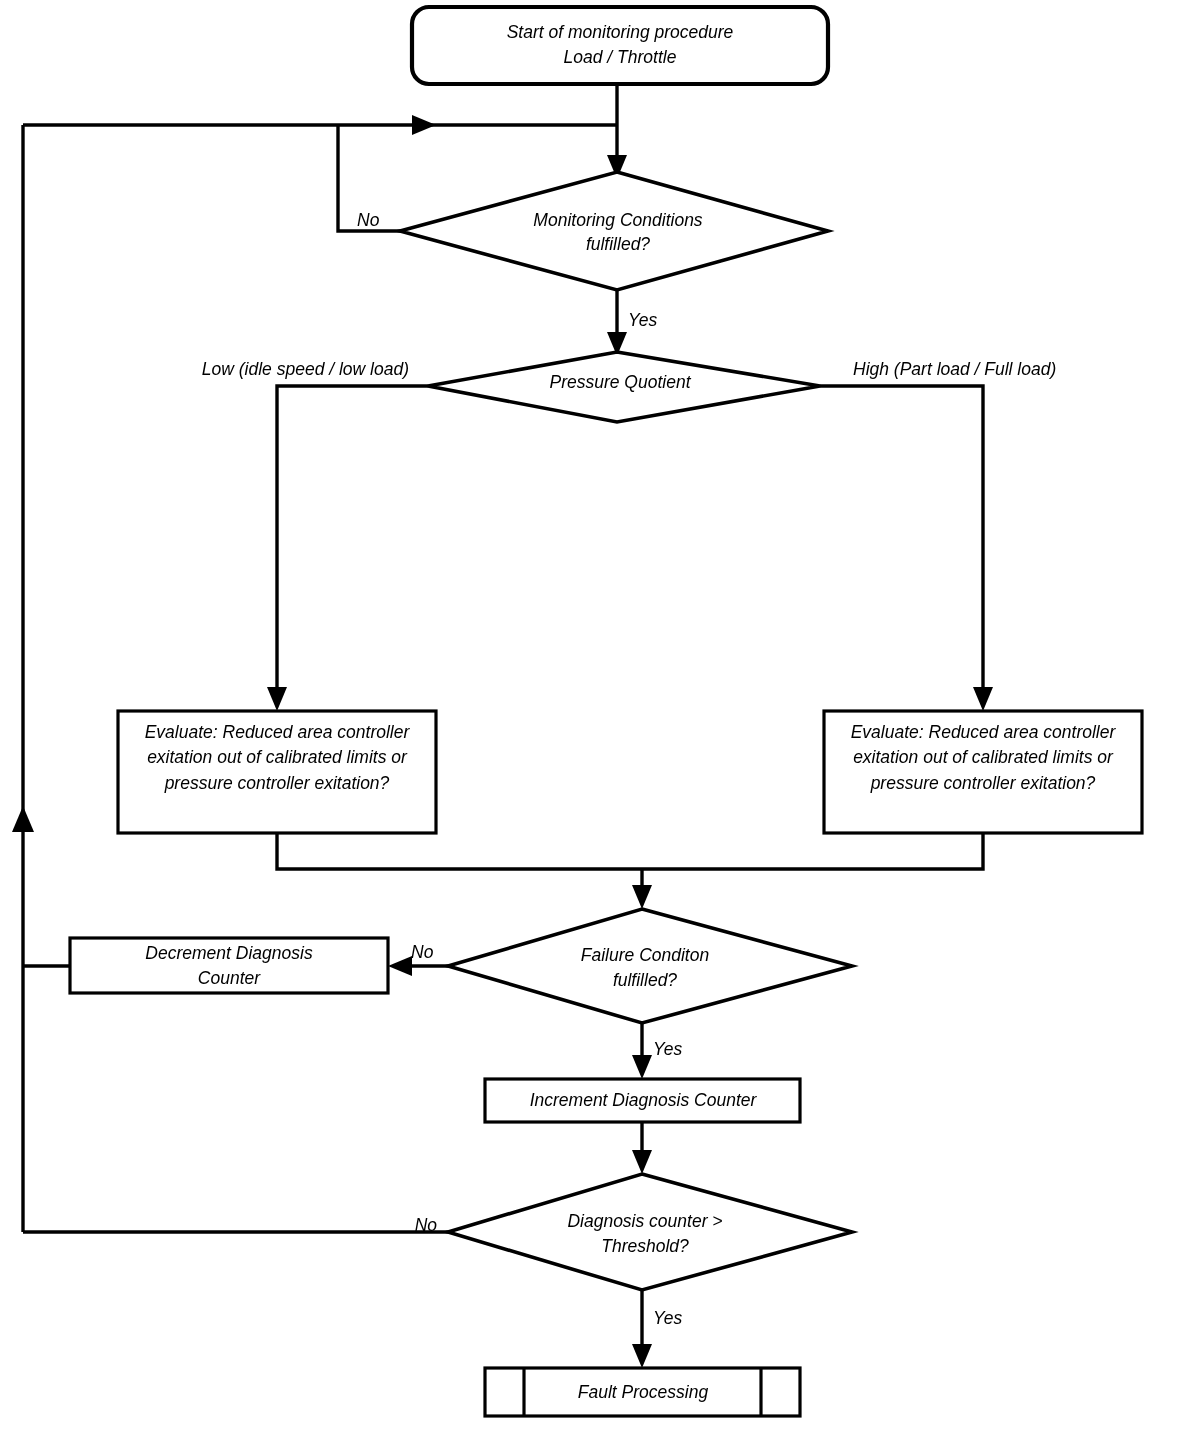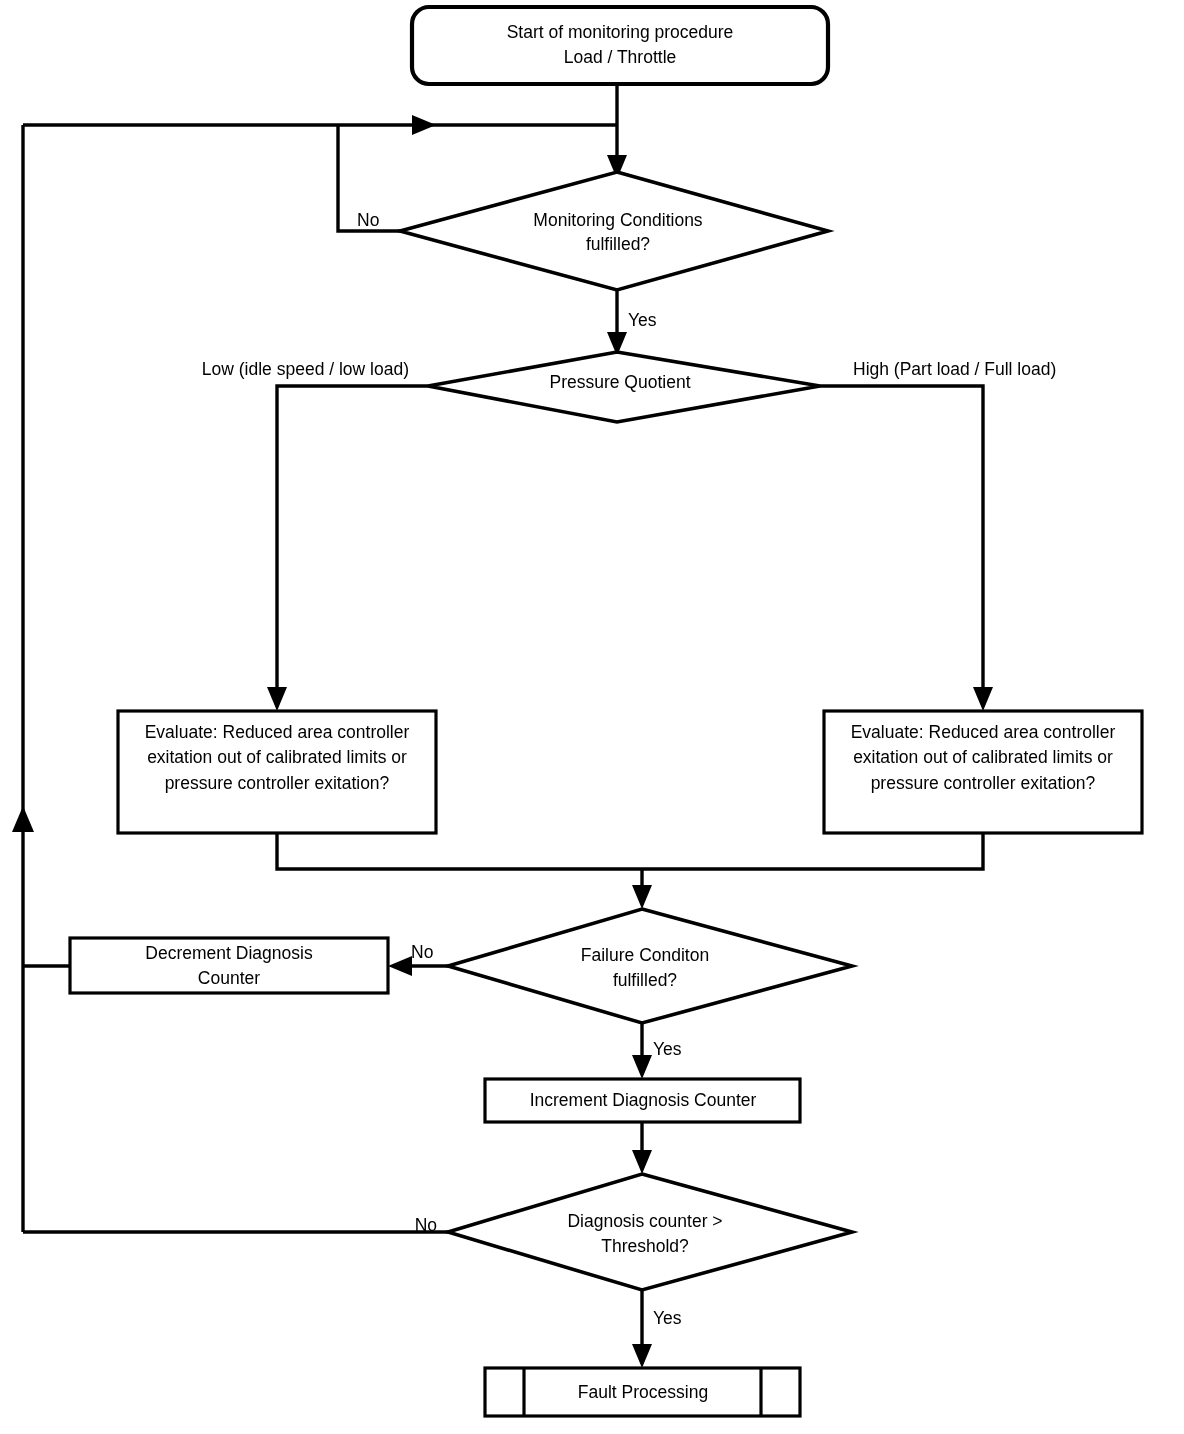--- a/index.html
+++ b/index.html
@@ -9,20 +9,21 @@
     background: #ffffff;
   }
   body {
     font-family: "Liberation Sans", sans-serif;
   }
   #flowchart-root {
     position: relative;
     width: 985px;
     height: 1434px;
     background: #ffffff;
+    font-style: italic;
   }
   svg#flow-svg {
     display: block;
     width: 1184px;
     height: 1434px;
   }
   .node-shape {
     fill: #ffffff;
     stroke: #000000;
     stroke-width: 3.2;

